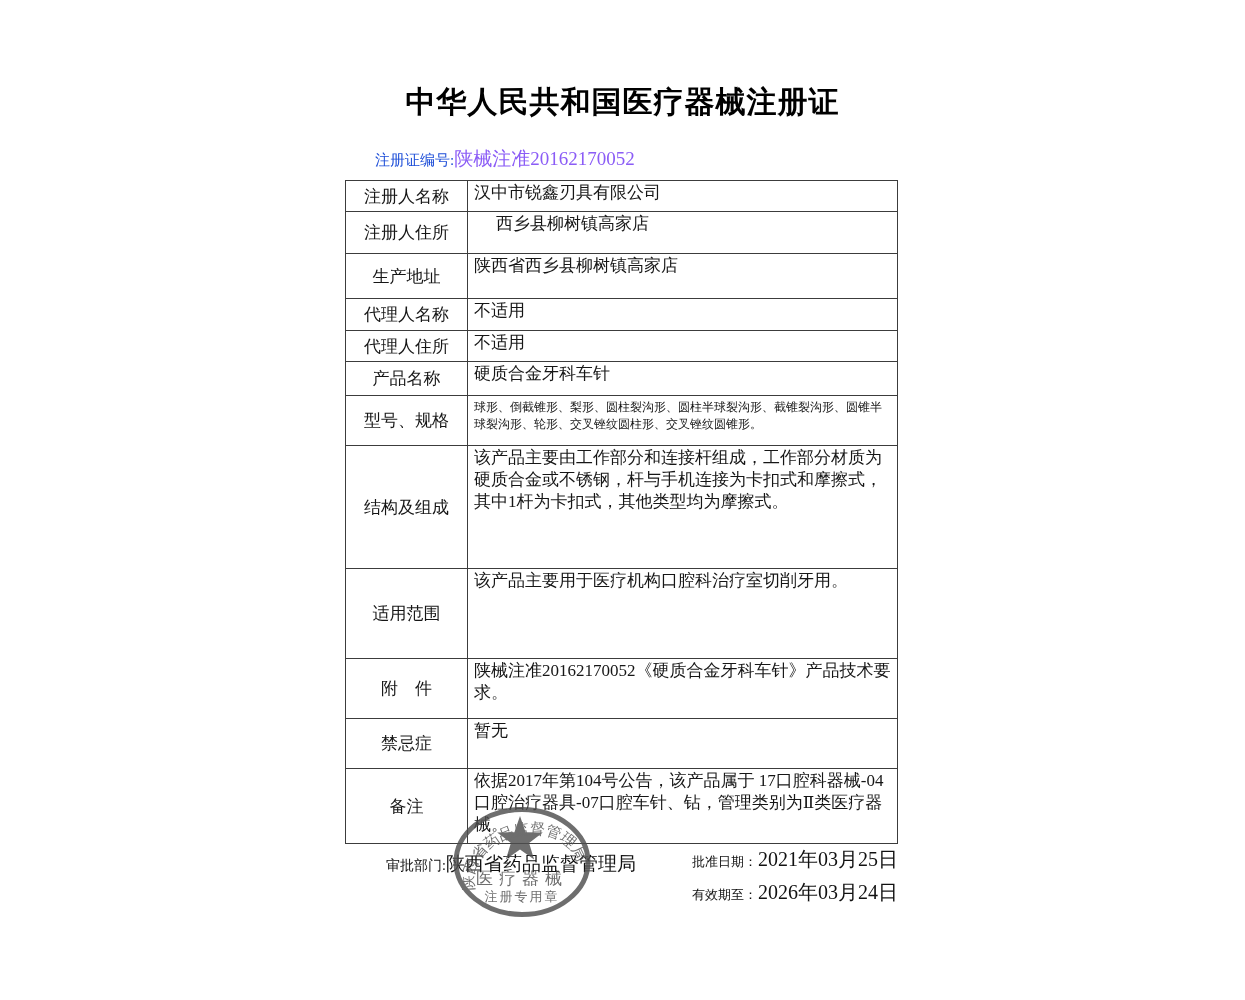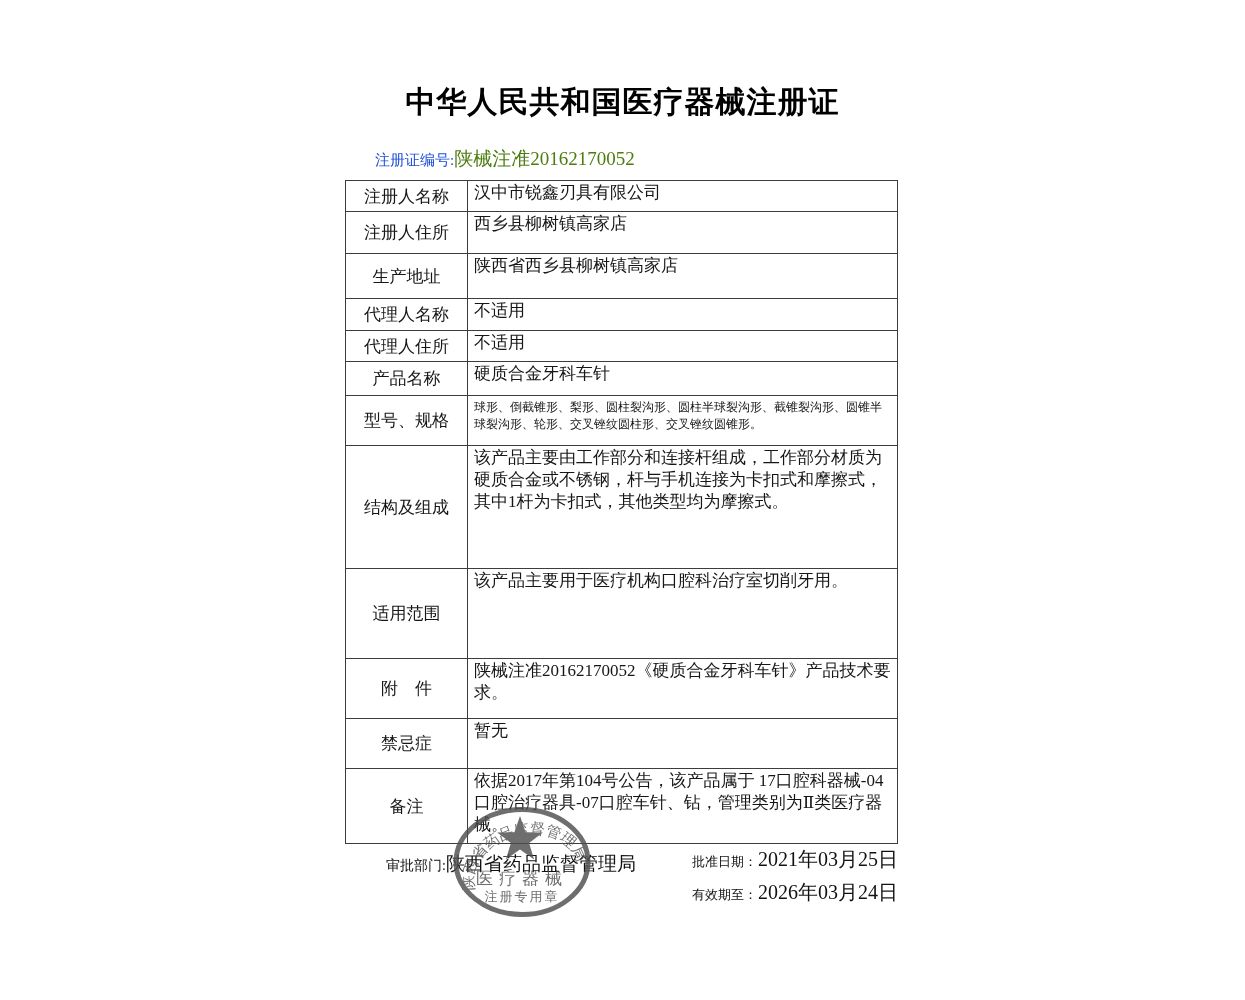--- a/index.html
+++ b/index.html
@@ -29,21 +29,21 @@
     letter-spacing: 1px;
   }
   .reg-line {
     position: absolute;
     top: 146px;
     left: 375px;
     display: flex;
     align-items: baseline;
   }
   .reg-line .lbl { font-size: 15px; color: #1d4ed8; }
-  .reg-line .val { font-size: 19px; color: #4d7c0f; }
+  .reg-line .val { font-size: 19px; color: #8b5cf6; }
   .cert-table {
     position: absolute;
     top: 180px;
     left: 345px;
     width: 553px;
     border: 1px solid #3c3c3c;
     background: transparent;
   }
   .trow {
     display: flex;
@@ -63,21 +63,21 @@
     padding: 2px;
   }
   .cell-value {
     flex: 1;
     padding: 1px 5px 2px 6px;
     font-size: 17px;
     line-height: 1.28;
     color: #161616;
   }
   .r0 { height: 31px; }
-  .r1 { height: 42px; }
+  .r1 { height: 42px; gap: 22px; }
   .r2 { height: 45px; }
   .r3 { height: 32px; }
   .r4 { height: 31px; }
   .r5 { height: 34px; }
   .r6 { height: 50px; }
   .r6 .cell-value { font-size: 12px; line-height: 1.4; padding-top: 3px; }
   .r7 { height: 123px; }
   .r8 { height: 90px; }
   .r9 { height: 60px; }
   .r10 { height: 50px; }

